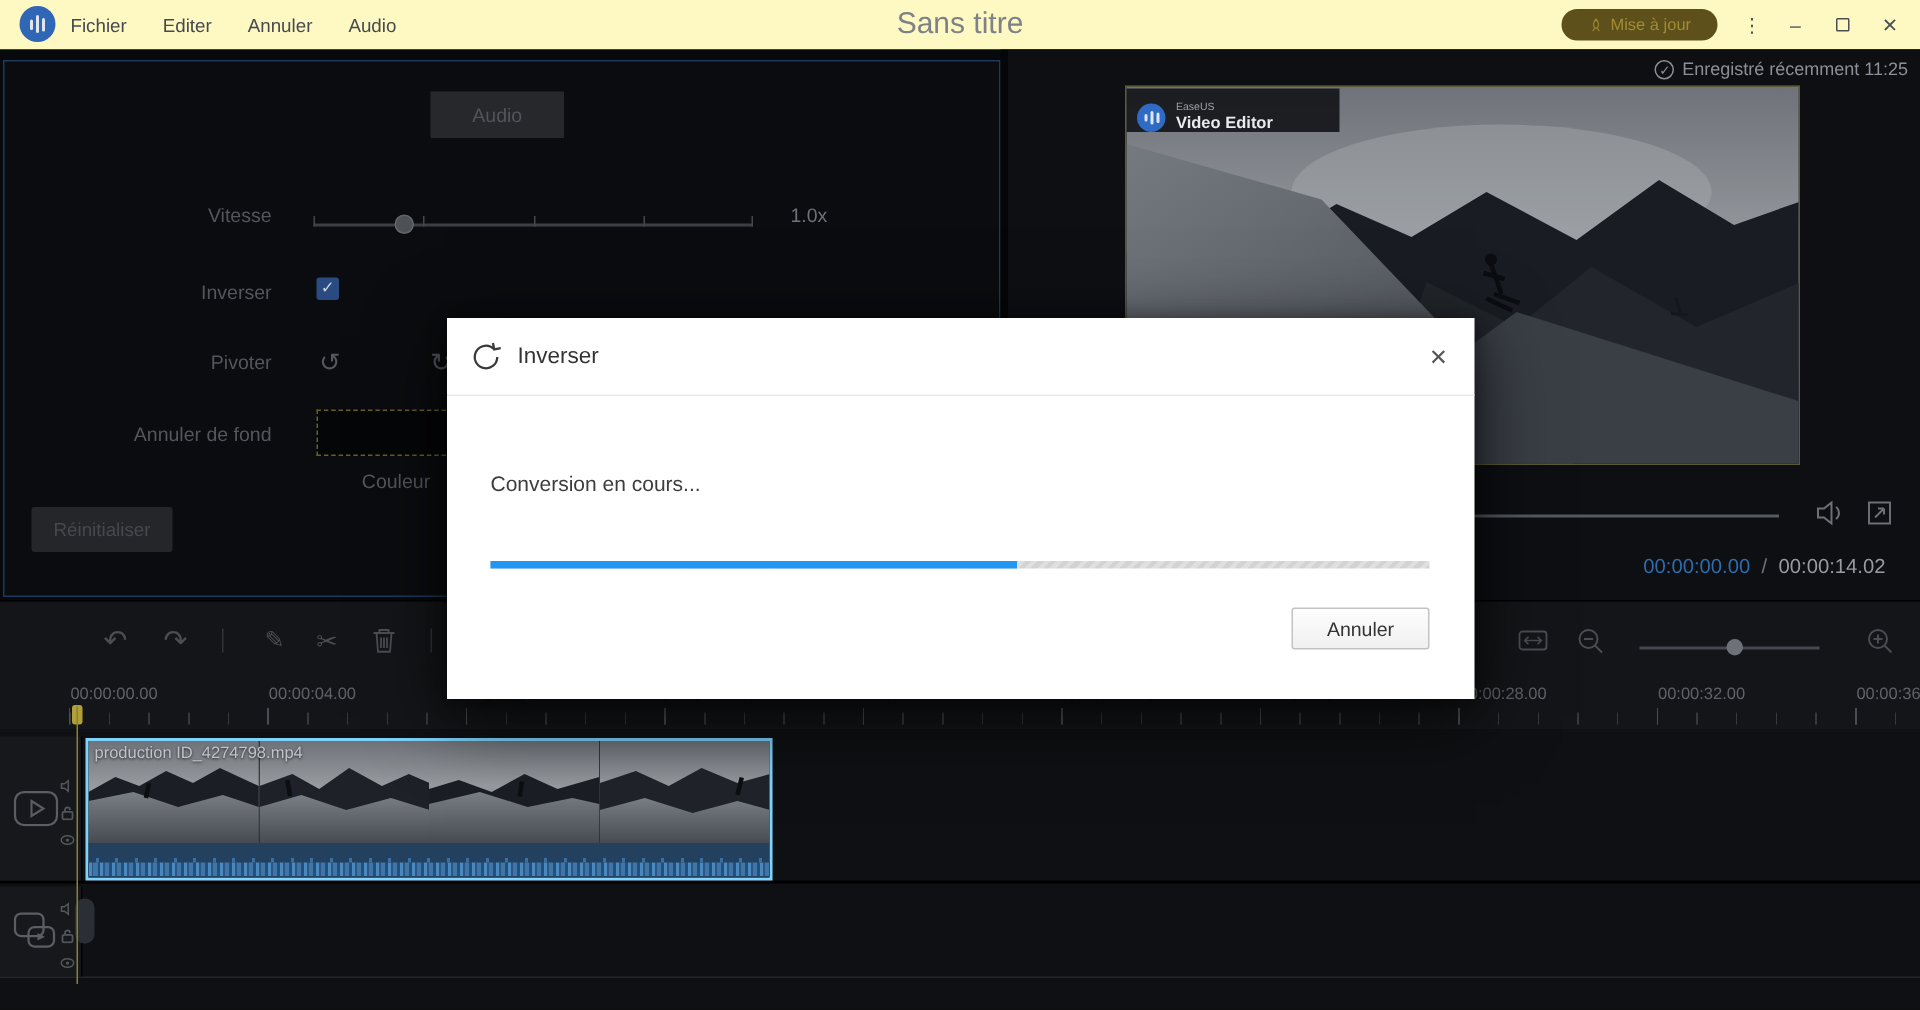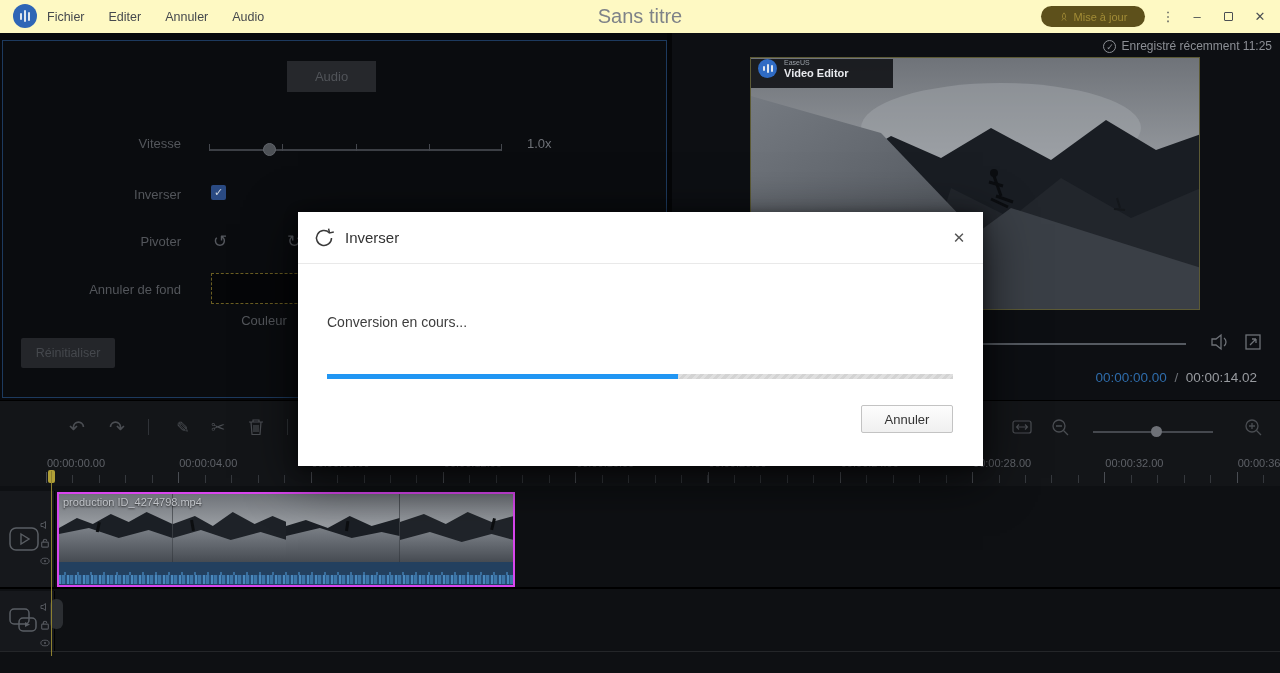--- a/index.html
+++ b/index.html
@@ -55,21 +55,21 @@
     border-radius:2px; color:#45484d; font-size:12.5px; display:flex; align-items:center; justify-content:center; }
 
   .saved-status { position:absolute; right:8px; top:6px; display:flex; align-items:center; gap:5px;
     color:#8c8f95; font-size:12px; }
   .check-circle { width:13px; height:13px; border:1px solid #8c8f95; border-radius:50%;
     font-size:9px; line-height:12px; text-align:center; }
 
   .preview { position:absolute; left:78px; top:24px; width:450px; height:253px;
     border:1px solid #5c5a35; overflow:hidden; background:#33373d; }
   .watermark { position:absolute; left:0; top:1px; width:142px; height:29px;
-    background:rgba(8,10,14,0.82); display:flex; align-items:flex-start; gap:7px; padding-left:7px; }
+    background:rgba(8,10,14,0.82); display:flex; align-items:flex-end; gap:7px; padding-left:7px; }
   .wm-logo { width:19px; height:19px; border-radius:50%; background:#2f6bc4;
     display:flex; align-items:center; justify-content:center; }
   .wm-brand { font-size:7px; color:#9aa0a8; line-height:8px; }
   .wm-product { font-size:11px; color:#e8eaee; font-weight:bold; line-height:12px; }
 
   .seekbar { position:absolute; left:84px; top:310px; width:430px; height:2px; background:#555a61; }
   .pv-ico { position:absolute; top:300px; color:#6d7177; }
   .timecode { position:absolute; right:23px; top:337px; font-size:13.5px; }
   .tc-cur { color:#2e6cab; } .tc-sep { color:#6f7278; } .tc-tot { color:#989ba0; }
 
@@ -93,21 +93,21 @@
   .playhead-marker { position:absolute; left:48px; top:17px; width:7px; height:13px; background:#b1a037; border-radius:2px; }
   .playhead-line { position:absolute; left:51px; top:70px; width:1px; height:185px; background:#8d8030; z-index:5; }
 
   .tracks { position:absolute; left:0; top:85px; width:1280px; height:188px; background:#0e1013; }
   .track-row1 { position:absolute; left:0; top:5px; width:1280px; height:98px; border-bottom:2px solid #000; }
   .track-row2 { position:absolute; left:0; top:105px; width:1280px; height:61px; border-bottom:1px solid #242629; }
   .track-head { position:absolute; left:0; top:0; width:55px; height:100%; background:#16181c; border-right:1px solid #000; }
   .th-main { position:absolute; left:9px; color:#5a5e64; }
   .th-mini { position:absolute; left:40px; color:#53565c; }
 
-  .clip { position:absolute; left:57px; top:1px; width:458px; height:95px; border:2px solid #d946ef; background:#1b1e23; }
+  .clip { position:absolute; left:57px; top:1px; width:458px; height:95px; border:2px solid #7dd3fc; background:#1b1e23; }
   .thumbs { position:absolute; left:0; top:0; width:100%; height:68px; display:flex; overflow:hidden; }
   .thumbs svg { flex:1 0 25%; height:68px; }
   .clip-name { position:absolute; left:4px; top:2px; font-size:11px; color:#c0c3c8;
     text-shadow:0 1px 2px rgba(0,0,0,.8); z-index:3; }
   .audio-strip { position:absolute; left:0; bottom:0; width:100%; height:23px; background:#23405f; }
   .waveform { position:absolute; left:0; bottom:1px; width:100%; height:9px;
     background:
       repeating-linear-gradient(90deg, #4a89bd 0 2px, #2c5784 2px 3px, #3d76a8 3px 6px, #274e78 6px 8px),
       #23405f; }
   .waveform::after { content:""; position:absolute; left:0; top:-3px; width:100%; height:3px;

